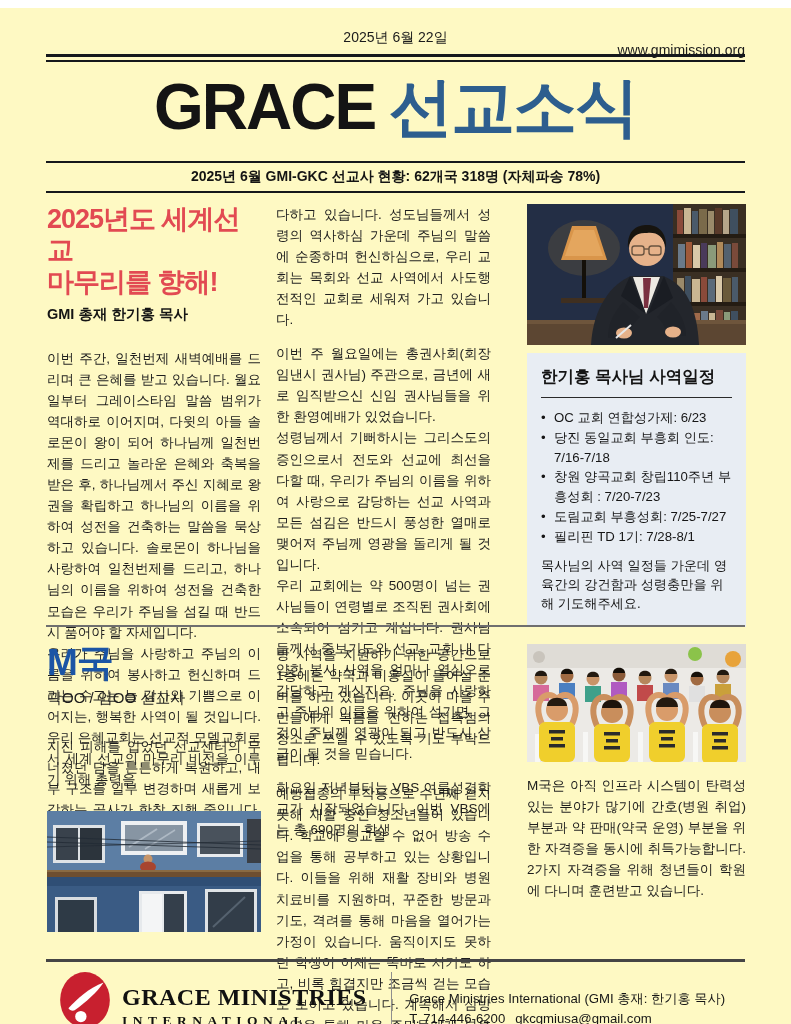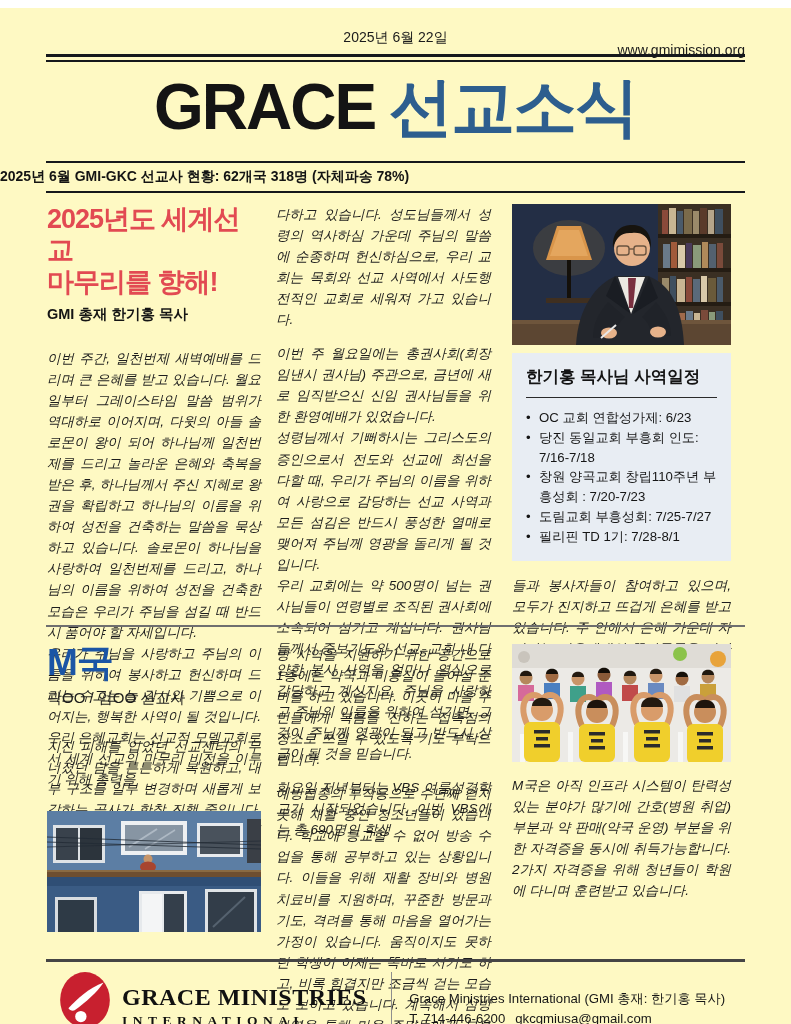--- a/index.html
+++ b/index.html
@@ -13,29 +13,29 @@
   .rule { position:absolute; left:46px; right:46px; background:#15181c; }
   .rule-a { top:46px; height:3px; }
   .rule-b { top:52px; height:2px; }
 
   
   .masthead { position:absolute; top:56px; left:0; right:0; text-align:center; font-weight:800; font-size:64px; letter-spacing:-2px; line-height:1.35; white-space:nowrap; }
   .masthead .en { color:#141414; }
   .masthead .ko { color:#2d5e8e; margin-left:14px; }
 
   .rule-c { top:153px; height:2px; }
-  .status-line { position:absolute; top:160px; left:0; right:0; font-size:14px; font-weight:700; color:#141414; }
+  .status-line { position:absolute; top:160px; left:0; right:0; text-align:center; font-size:14px; font-weight:700; color:#141414; }
   .rule-d { top:183px; height:2px; }
 
   
   .col { position:absolute; top:196px; }
   .col-1 { left:47px;  width:214px; }
   .col-2 { left:276px; width:215px; }
-  .col-3 { left:512px; width:219px; }
-  .body-p { font-size:13.5px; line-height:1.56; text-align:justify; color:#1d1d1d; margin:0;font-style:italic; }
+  .col-3 { left:527px; width:219px; }
+  .body-p { font-size:13.5px; line-height:1.56; text-align:justify; color:#1d1d1d; margin:0; }
   .gap { margin-top:13px; }
 
   .article-title { font-size:27px; line-height:1.16; font-weight:800; color:#e24a52; letter-spacing:-1px; }
   .article-byline { margin-top:7px; font-size:14.5px; font-weight:700; color:#151515; }
   .first-p { margin-top:24px; }
 
   .photo { display:block; width:100%; }
 
   .schedule-box { margin-top:8px; background:#e8edf3; padding:13px 14px 14px; }
   .schedule-title { font-size:16.5px; font-weight:700; color:#141414; padding-bottom:9px; border-bottom:1.5px solid #2a2a2a; }
@@ -181,20 +181,21 @@
 
     <div class="schedule-box">
       <div class="schedule-title">한기홍 목사님 사역일정</div>
       <ul class="schedule-list">
         <li><span class="bullet">•</span><span>OC 교회 연합성가제: 6/23</span></li>
         <li><span class="bullet">•</span><span>당진 동일교회 부흥회 인도: 7/16-7/18</span></li>
         <li><span class="bullet">•</span><span>창원 양곡교회 창립110주년 부흥성회 : 7/20-7/23</span></li>
         <li><span class="bullet">•</span><span>도림교회 부흥성회: 7/25-7/27</span></li>
         <li><span class="bullet">•</span><span>필리핀 TD 1기: 7/28-8/1</span></li>
       </ul>
+      <div class="schedule-note">목사님의 사역 일정들 가운데 영육간의 강건함과 성령충만을 위해 기도해주세요.</div>
     </div>
 
     <p class="body-p after-box">들과 봉사자들이 참여하고 있으며, 모두가 진지하고 뜨겁게 은혜를 받고 있습니다. 주 안에서 은혜 가운데 자라나는 다음세대의 꿈나무들을 바라보며 큰 기대와 소망을 갖게 됩니다.</p>
   </div>
 
   <div class="divider-1"></div>
 
   <div class="mcol col-1">
     <div class="m-title">M국</div>
     <div class="m-byline">곽OO / 엄OO 선교사</div>

